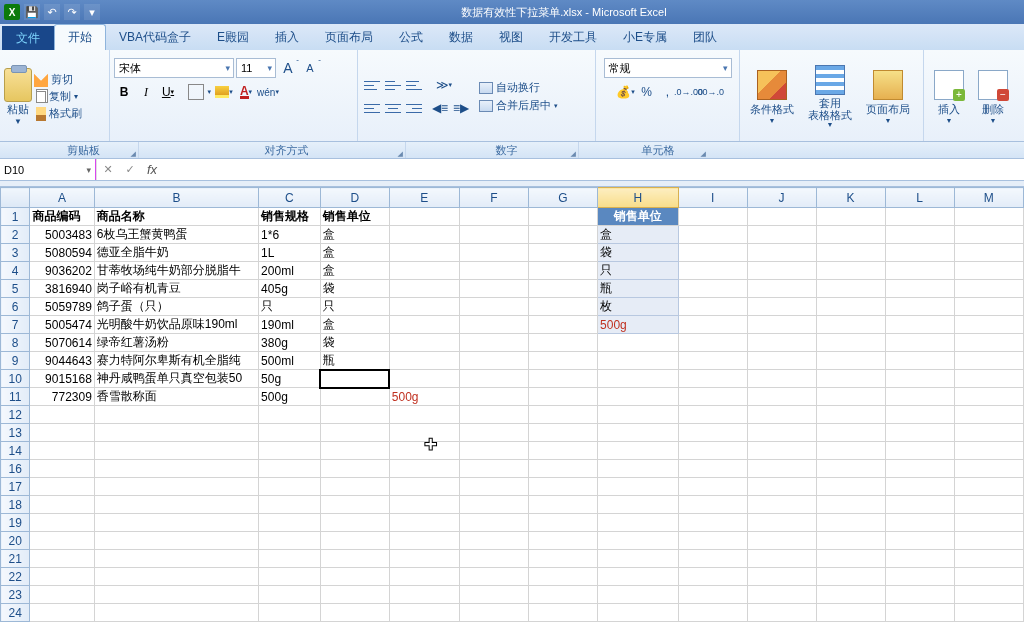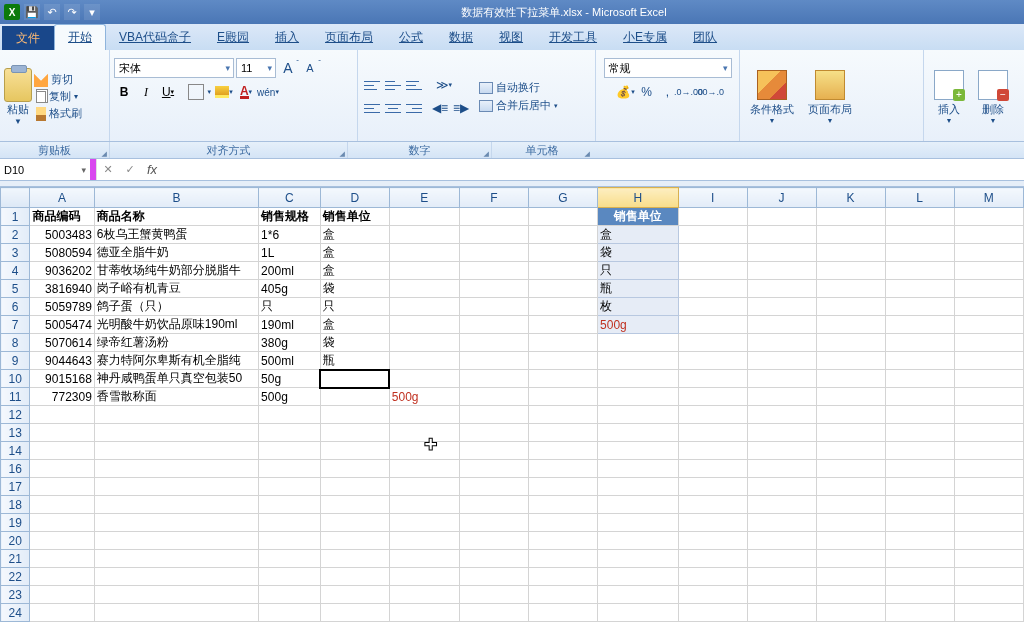--- a/index.html
+++ b/index.html
@@ -7,22 +7,22 @@
 
 
 .titlebar { height: 24px; background: linear-gradient(#5f8ac5, #4a76b5); display: flex; align-items: center; color: #fff; font-size: 11px; }
 .qat { display: flex; align-items: center; gap: 4px; padding: 0 4px; }
 .qat-icon { width: 16px; height: 16px; display: flex; align-items: center; justify-content: center; font-size: 11px; background: rgba(255,255,255,0.1); }
 .app-icon { background: #0b7a0b; color: #fff; font-weight: bold; font-size: 10px; border-radius: 2px; }
 .title-center { flex: 1; text-align: center; }
 
 
 .ribbon-tabs { height: 26px; background: linear-gradient(#dce8f8, #c8ddf3); display: flex; align-items: flex-end; padding: 0 2px; }
-.file-tab { background: #19478a; color: #fdba74; padding: 4px 14px; font-size: 12px; height: 24px; display: flex; align-items: center; }
-.tab { padding: 4px 13px; font-size: 12px; color: #1d4e89; cursor: default; text-decoration: underline; }
+.file-tab { background: #19478a; color: #7dd3fc; padding: 4px 14px; font-size: 12px; height: 24px; display: flex; align-items: center; }
+.tab { padding: 4px 13px; font-size: 12px; color: #1d4e89; cursor: default; }
 .tab.active { background: #f6fafd; border: 1px solid #8eb4dc; border-bottom: none; border-radius: 3px 3px 0 0; }
 
 
 .ribbon { height: 92px; background: linear-gradient(#f6fafd, #e8f0fa); border-bottom: 1px solid #a8c0de; display: flex; }
 .ribbon-group { border-right: 1px solid #c5d7ed; display: flex; flex-direction: column; padding: 2px 4px 0; }
 .ribbon-group-content { flex: 1; display: flex; align-items: center; gap: 2px; }
 .clip-col { display: flex; flex-direction: column; align-items: center; gap: 0; }
 .paste-icon { width: 28px; height: 34px; background: linear-gradient(#f8e098, #e6c660); border: 1px solid #b89f4c; border-radius: 3px; position: relative; }
 .paste-icon::before { content: ''; position: absolute; top: -4px; left: 6px; width: 14px; height: 6px; background: #9cb4d4; border: 1px solid #7a94b4; border-radius: 2px; }
 .clip-btns { display: flex; flex-direction: column; gap: 2px; font-size: 11px; color: #1d4e89; }
@@ -57,26 +57,26 @@
 .cf-icon { background: linear-gradient(135deg, #f6c25a 40%, #e68a3a 40% 70%, #d04838 70%); border: 1px solid #aa6020; }
 .tbl-icon { background: repeating-linear-gradient(#6aa8e6, #6aa8e6 4px, #fff 4px, #fff 8px); border: 1px solid #4a76b0; }
 .cell-icon { background: linear-gradient(#f6e088, #e6b050); border: 1px solid #c08a30; }
 .ins-icon { background: #fff; border: 1px solid #8aa8c8; position: relative; }
 .ins-icon::after { content: '+'; position: absolute; bottom: -2px; right: -2px; background: #7ab83a; color: #fff; width: 12px; height: 12px; font-size: 10px; line-height: 12px; text-align: center; border-radius: 2px; }
 .del-icon { background: #fff; border: 1px solid #8aa8c8; position: relative; }
 .del-icon::after { content: '−'; position: absolute; bottom: -2px; right: -2px; background: #d04838; color: #fff; width: 12px; height: 12px; font-size: 10px; line-height: 12px; text-align: center; border-radius: 2px; }
 
 
 .group-labels { height: 17px; background: linear-gradient(#e6f0fa, #d4e4f6); border-bottom: 1px solid #a8c0de; display: flex; font-size: 11px; color: #3b6aa0; }
-.gl { text-align: center; border-right: 1px solid #c5d7ed; display: flex; align-items: center; justify-content: center; position: relative; }
+.gl { text-align: center; border-right: 1px solid #c5d7ed; display: flex; align-items: center; justify-content: center; position: relative; margin-left: 29px; }
 .gl::after { content: '◢'; position: absolute; right: 2px; bottom: 0; font-size: 7px; color: #6a8ab0; }
 
 
 .formula-row { height: 22px; display: flex; border-bottom: 1px solid #a8c0de; background: #e6eef8; }
-.name-box { width: 96px; border-right: 6px solid #d946ef; display: flex; align-items: center; background: #fff; font-size: 11px; padding: 0 4px; position: relative; }
+.name-box { width: 96px; border-right: 1px solid #d946ef; display: flex; align-items: center; background: #fff; font-size: 11px; padding: 0 4px; position: relative; }
 .name-box::after { content: '▾'; position: absolute; right: 4px; color: #666; font-size: 9px; }
 .fx-area { display: flex; align-items: center; flex: 1; background: #fff; border-left: 1px solid #e0e0e0; }
 .fx-btn { width: 22px; text-align: center; color: #888; font-size: 11px; }
 .fx-label { font-style: italic; color: #555; padding: 0 6px; font-size: 13px; }
 
 
 .spacer { height: 6px; background: #e6eef8; border-bottom: 1px solid #a8c0de; }
 
 
 .grid-wrap { position: relative; overflow: hidden; }
@@ -273,20 +273,26 @@
   </div>
 
   <div class="ribbon-group" style="width:184px">
     <div class="ribbon-group-content">
       <div class="style-btn">
           <div class="style-icon cf-icon"></div>
           <span>条件格式</span>
           <span style="font-size:7px">▼</span>
         </div>
       <div class="style-btn">
+          <div class="style-icon tbl-icon"></div>
+          <span style="white-space:pre-line;text-align:center;line-height:1.1">套用
+表格格式</span>
+          <span style="font-size:7px">▼</span>
+        </div>
+      <div class="style-btn">
           <div class="style-icon cell-icon"></div>
           <span>页面布局</span>
           <span style="font-size:7px">▼</span>
         </div>
     </div>
   </div>
 
   <div class="ribbon-group" style="width:100px;border-right:none">
     <div class="ribbon-group-content">
       <div class="style-btn">

